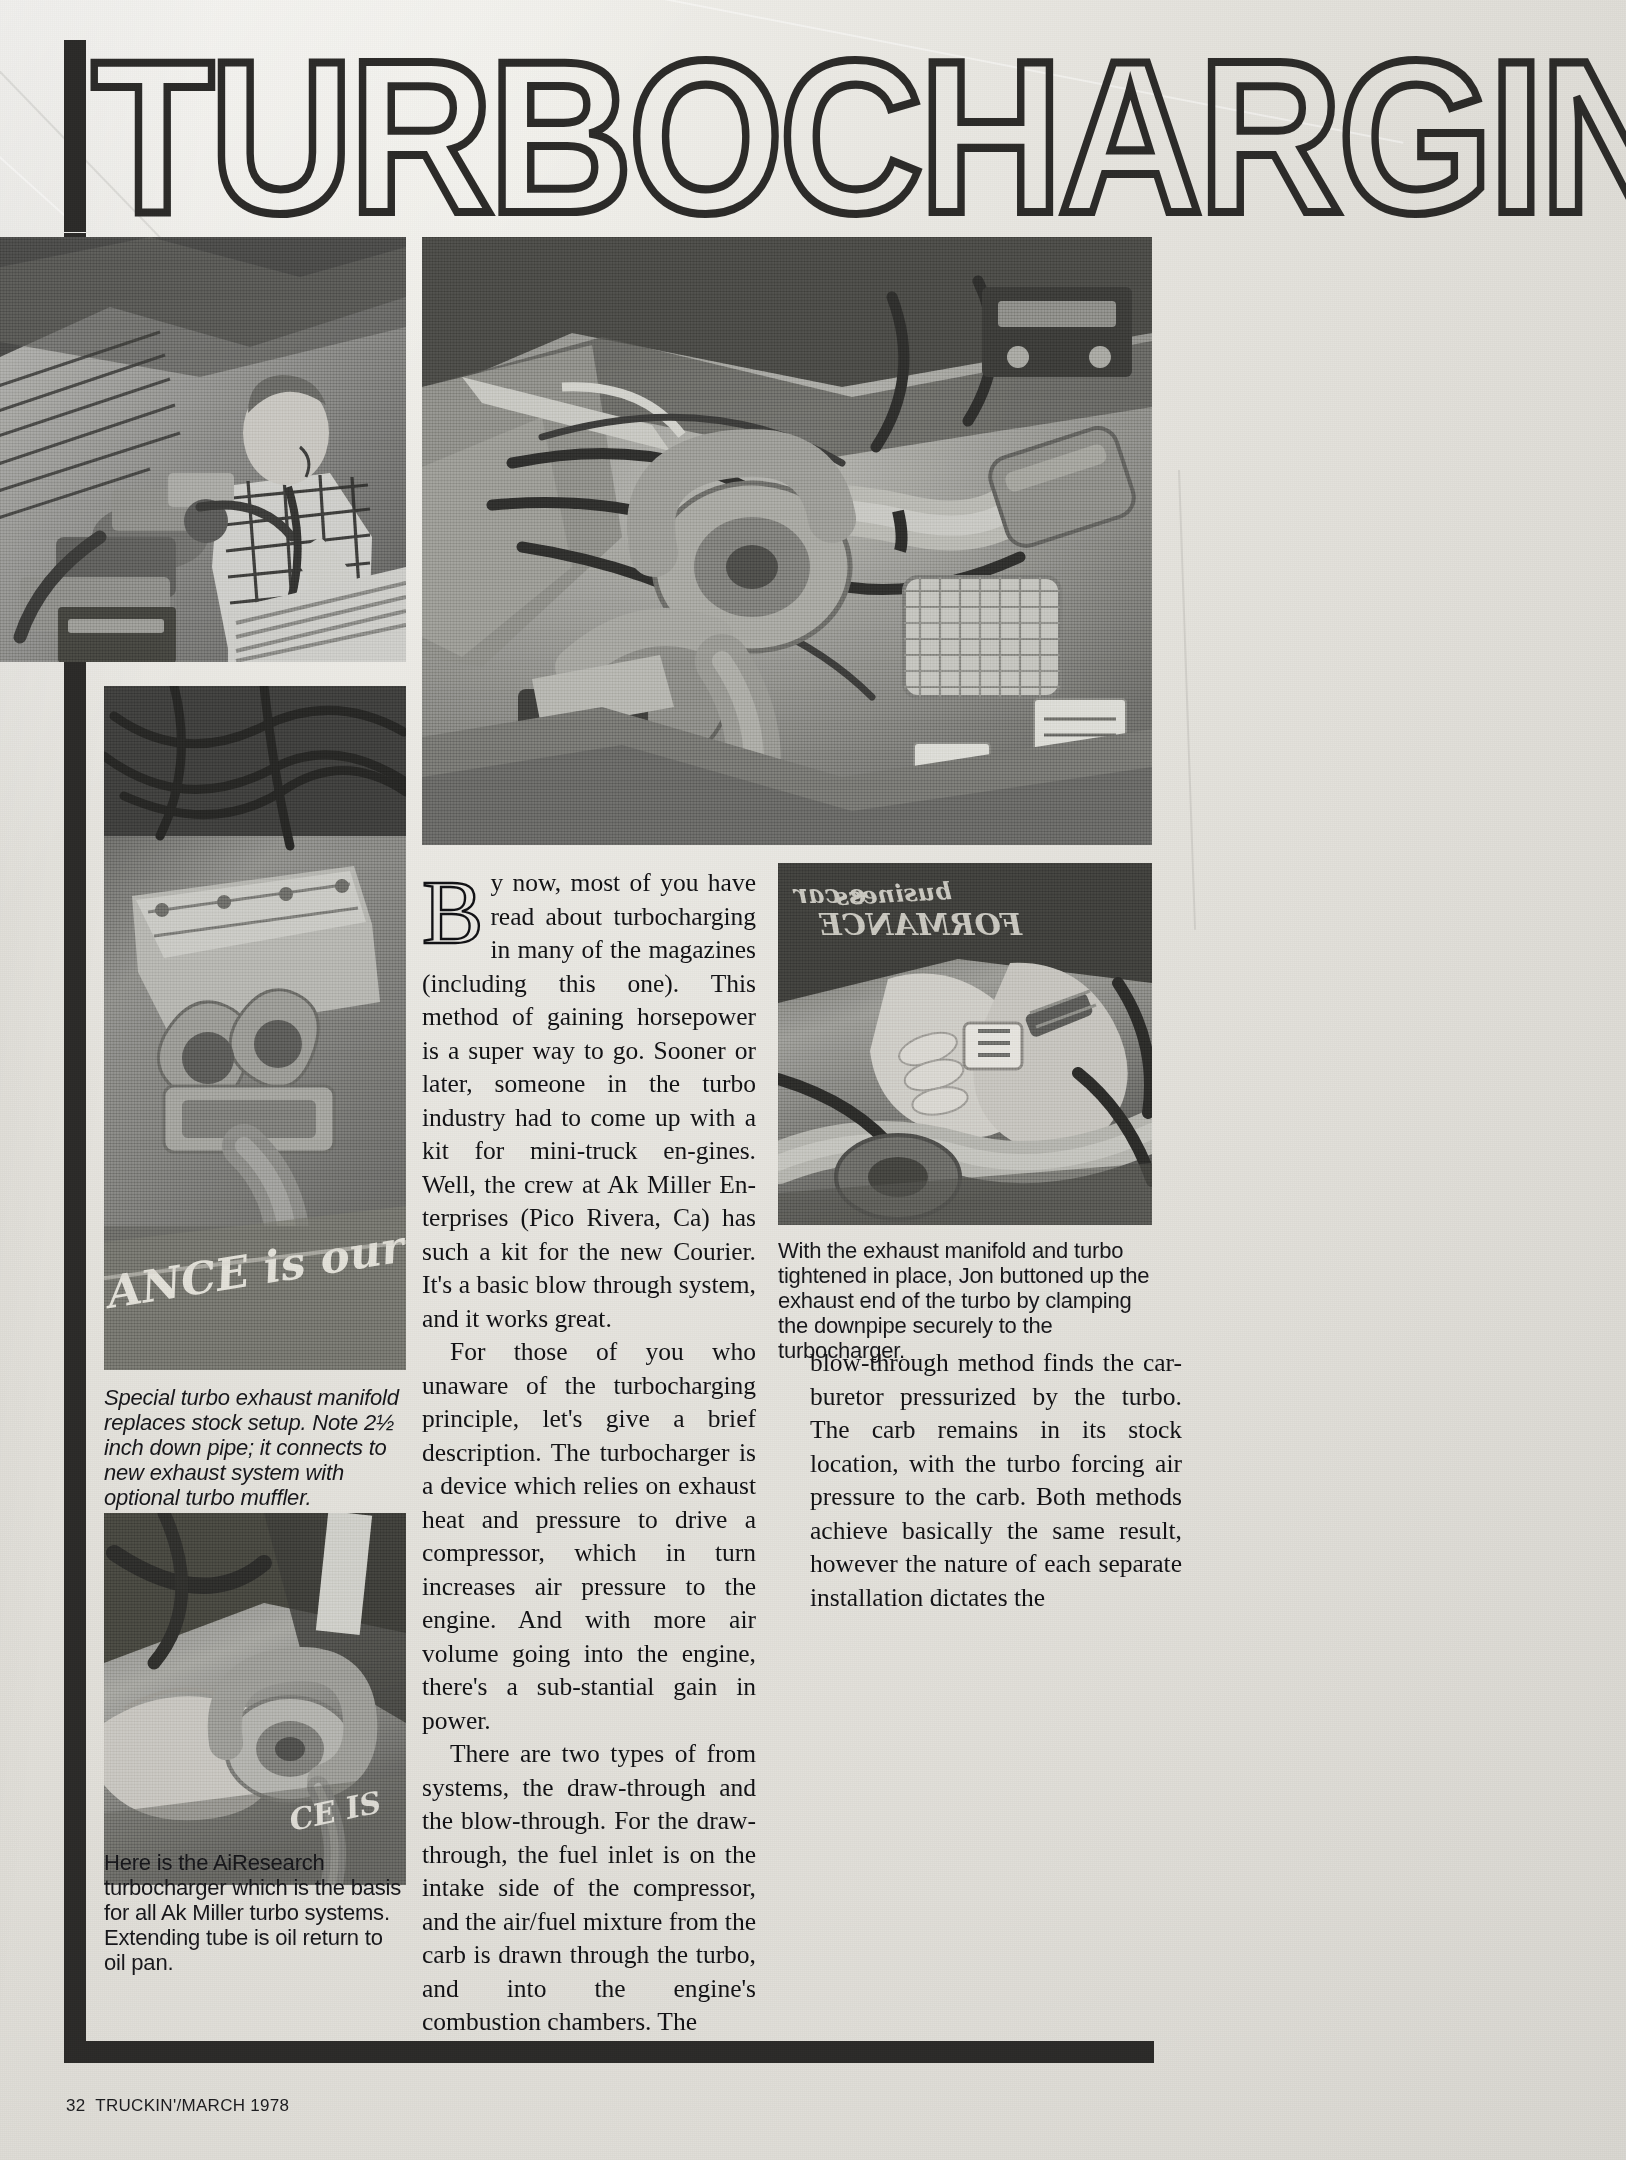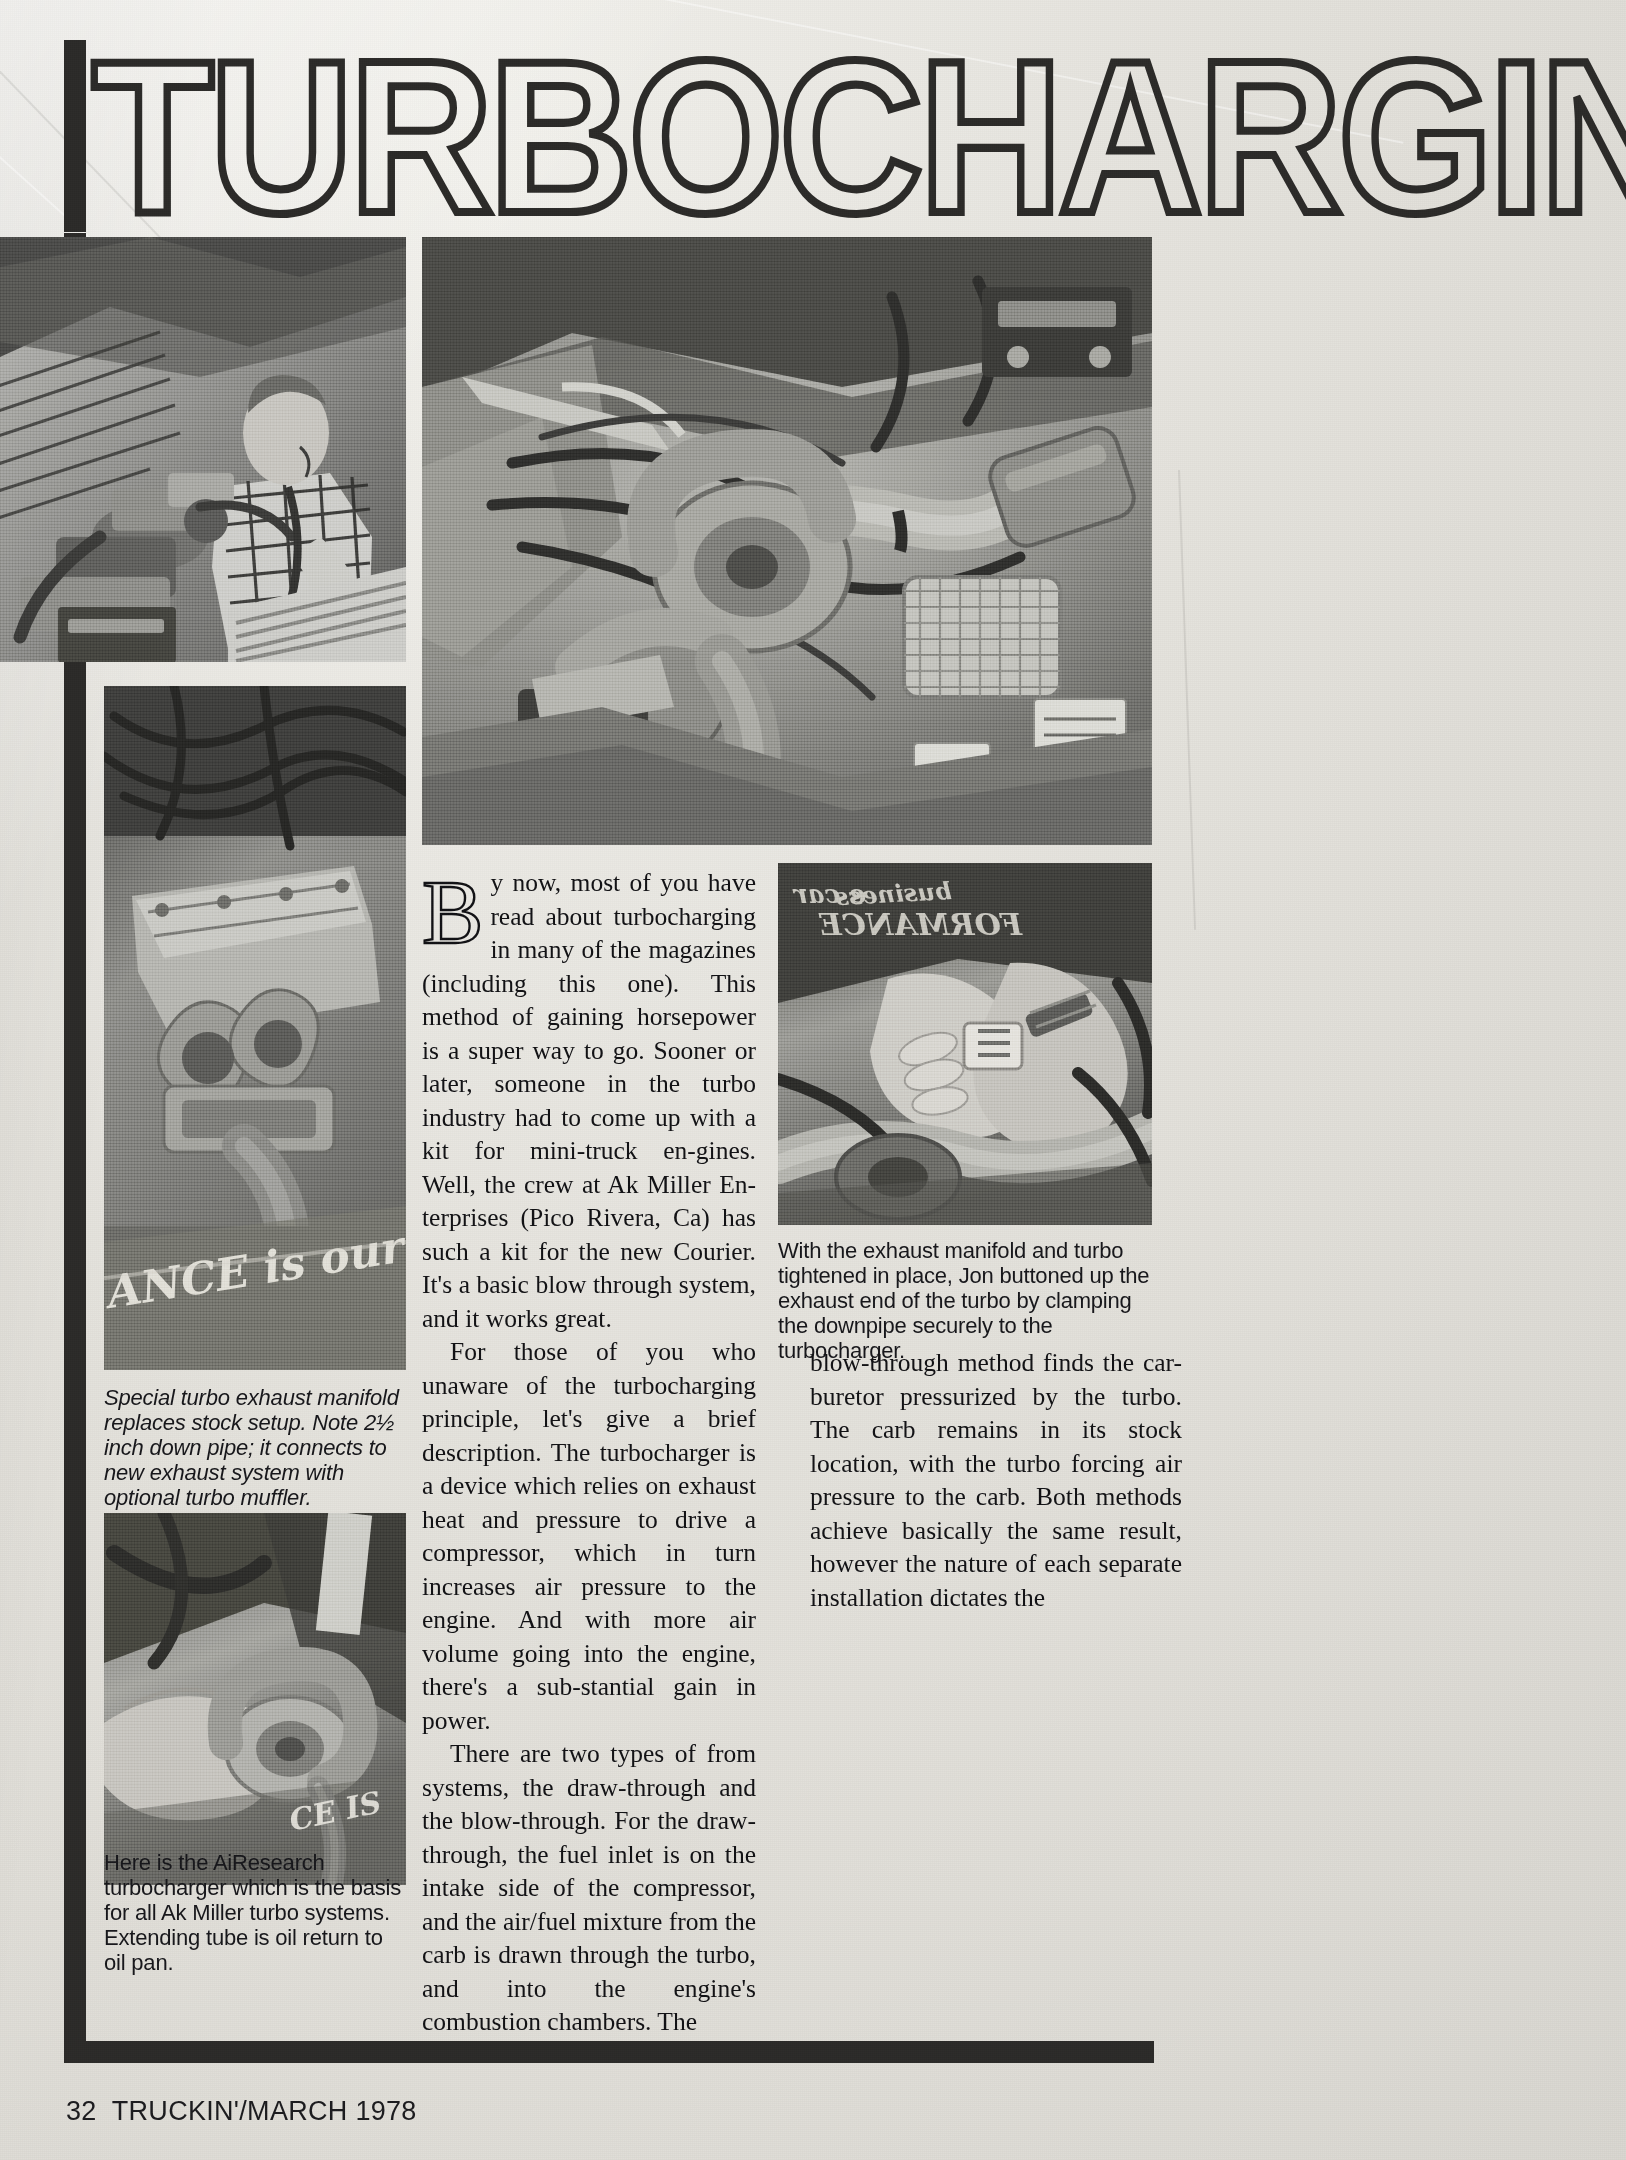--- a/index.html
+++ b/index.html
@@ -97,21 +97,21 @@
     margin-top:4px;
     color:transparent;
     -webkit-text-stroke:2.4px #111114;
     font-weight:400;
   }
 
   
   #footer{
     position:absolute;left:66px;top:2096px;
     font-family:"Liberation Sans", sans-serif;
-    font-size:27px;letter-spacing:.3px;color:#1b1b1e;
+    font-size:17px;letter-spacing:.3px;color:#1b1b1e;
     white-space:pre;
   }
 </style>
 </head>
 <body>
 
 <div id="page">
 
   <div class="crease" style="left:-40px;top:120px;width:520px;height:2px;transform:rotate(42deg);"></div>
   <div class="crease dark" style="left:-10px;top:60px;width:430px;height:2px;transform:rotate(46deg);"></div>

